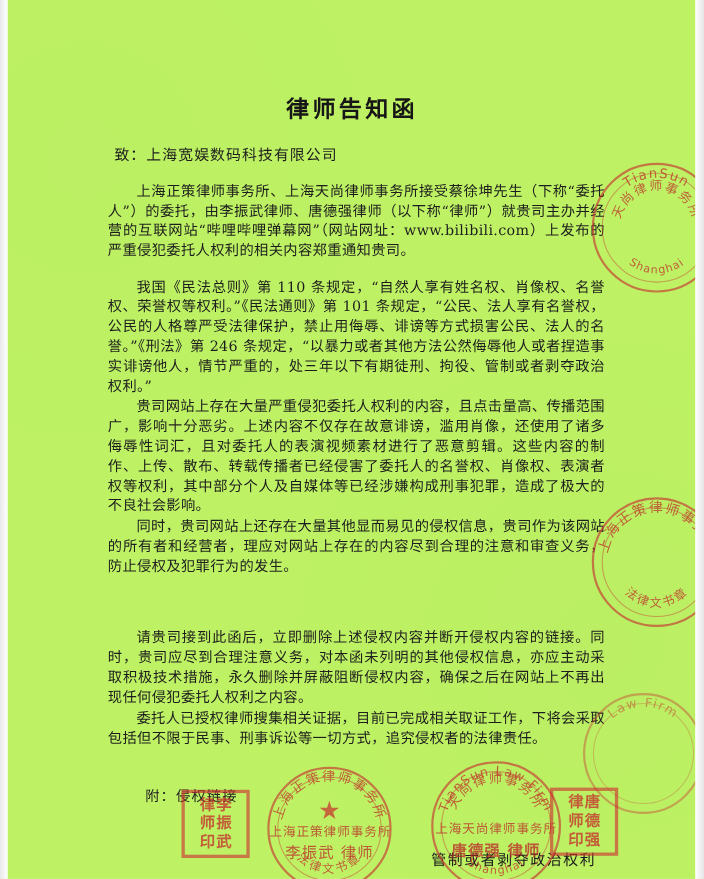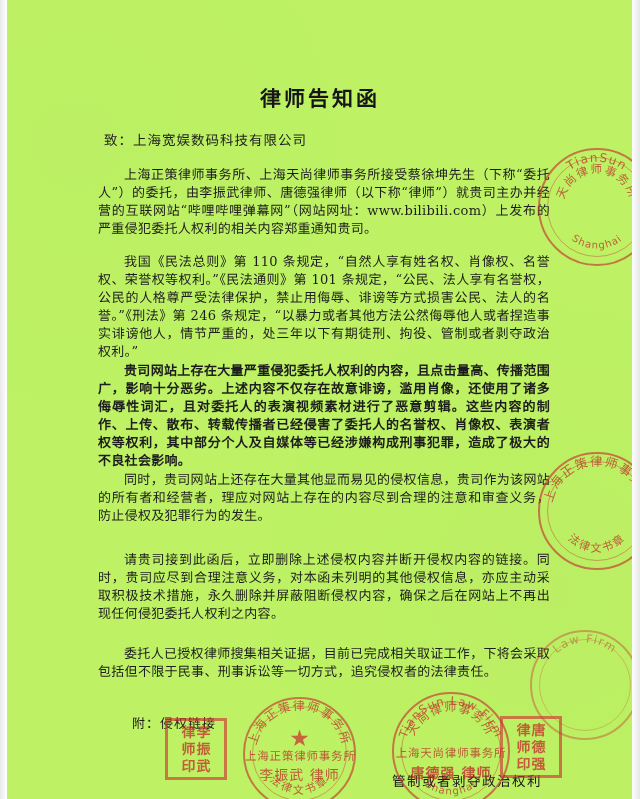--- a/index.html
+++ b/index.html
@@ -76,23 +76,23 @@
     line-height: 18px;
     text-align: justify;
     text-justify: inter-character;
     text-indent: 26px;
     letter-spacing: 0.3px;
     font-family: "DejaVu Serif", "Liberation Serif", serif;
     color: #1d1d1d;
   }
   .p1 { top: 166px; }
   .p2 { top: 253px; }
-  .p3 { top: 362px; font-weight: bold; }
+  .p3 { top: 362px; }
   .p4 { top: 471px; }
-  .p5 { top: 551px; }
+  .p5 { top: 572px; }
   .p6 { top: 645px; }
 
   .attachment {
     position: absolute;
     top: 713px;
     left: 132px;
     font-size: 13px;
     letter-spacing: 1px;
     font-family: "DejaVu Serif", "Liberation Serif", serif;
     color: #1d1d1d;

